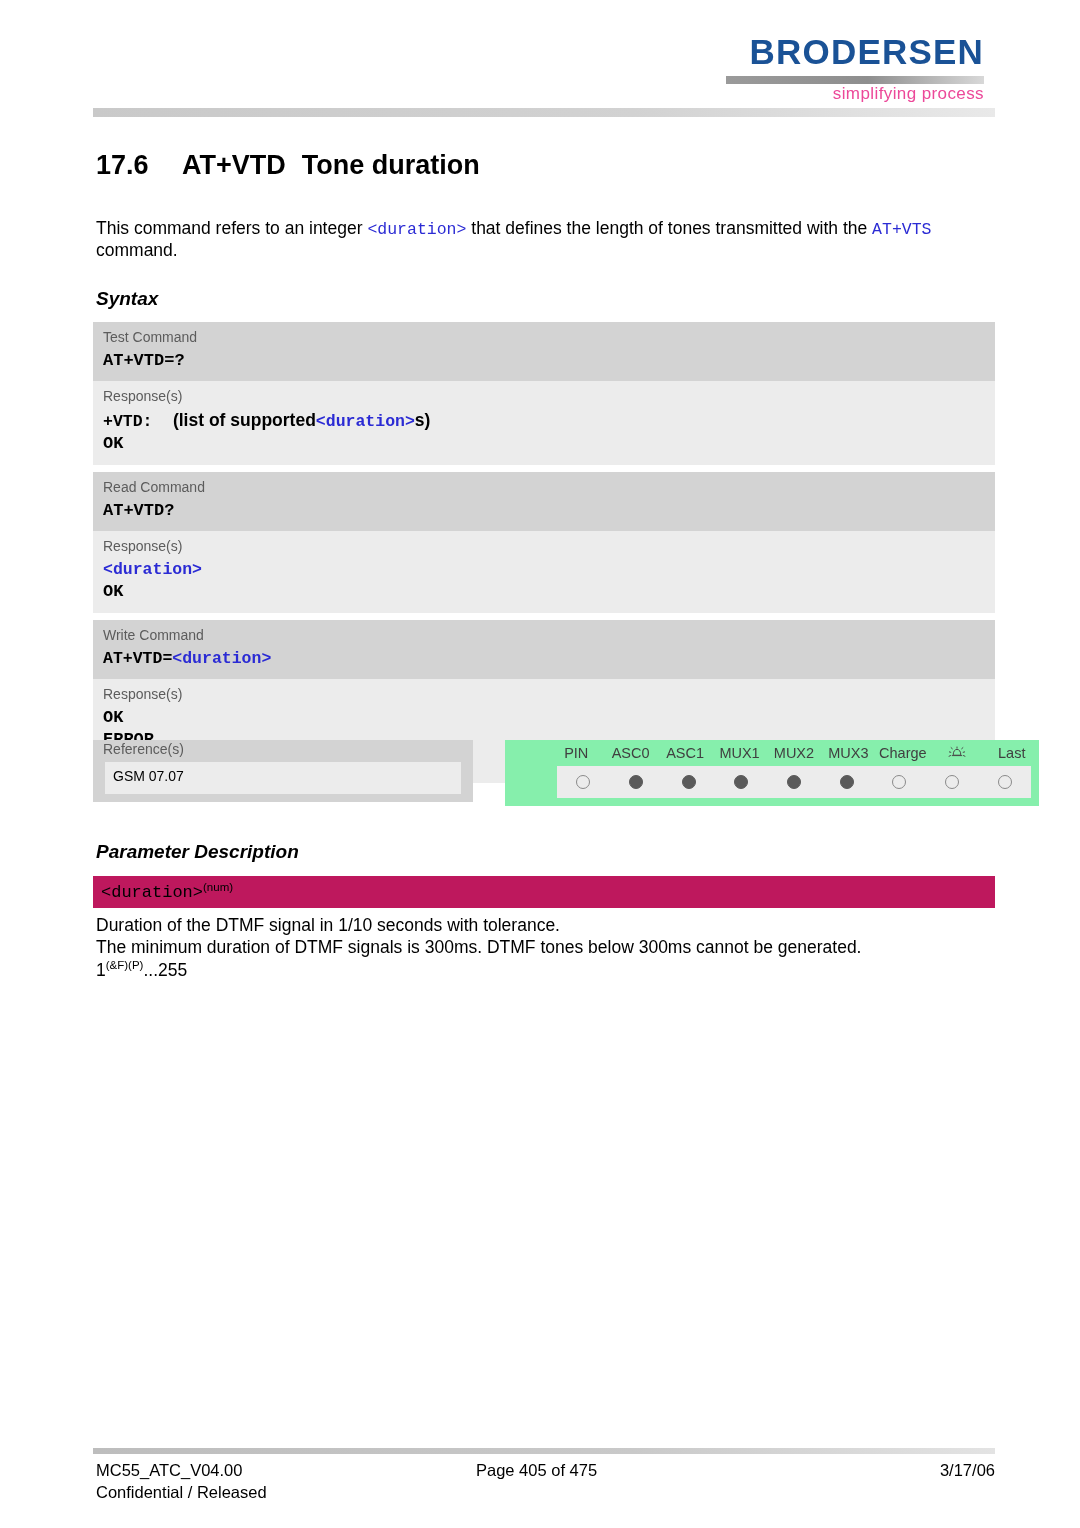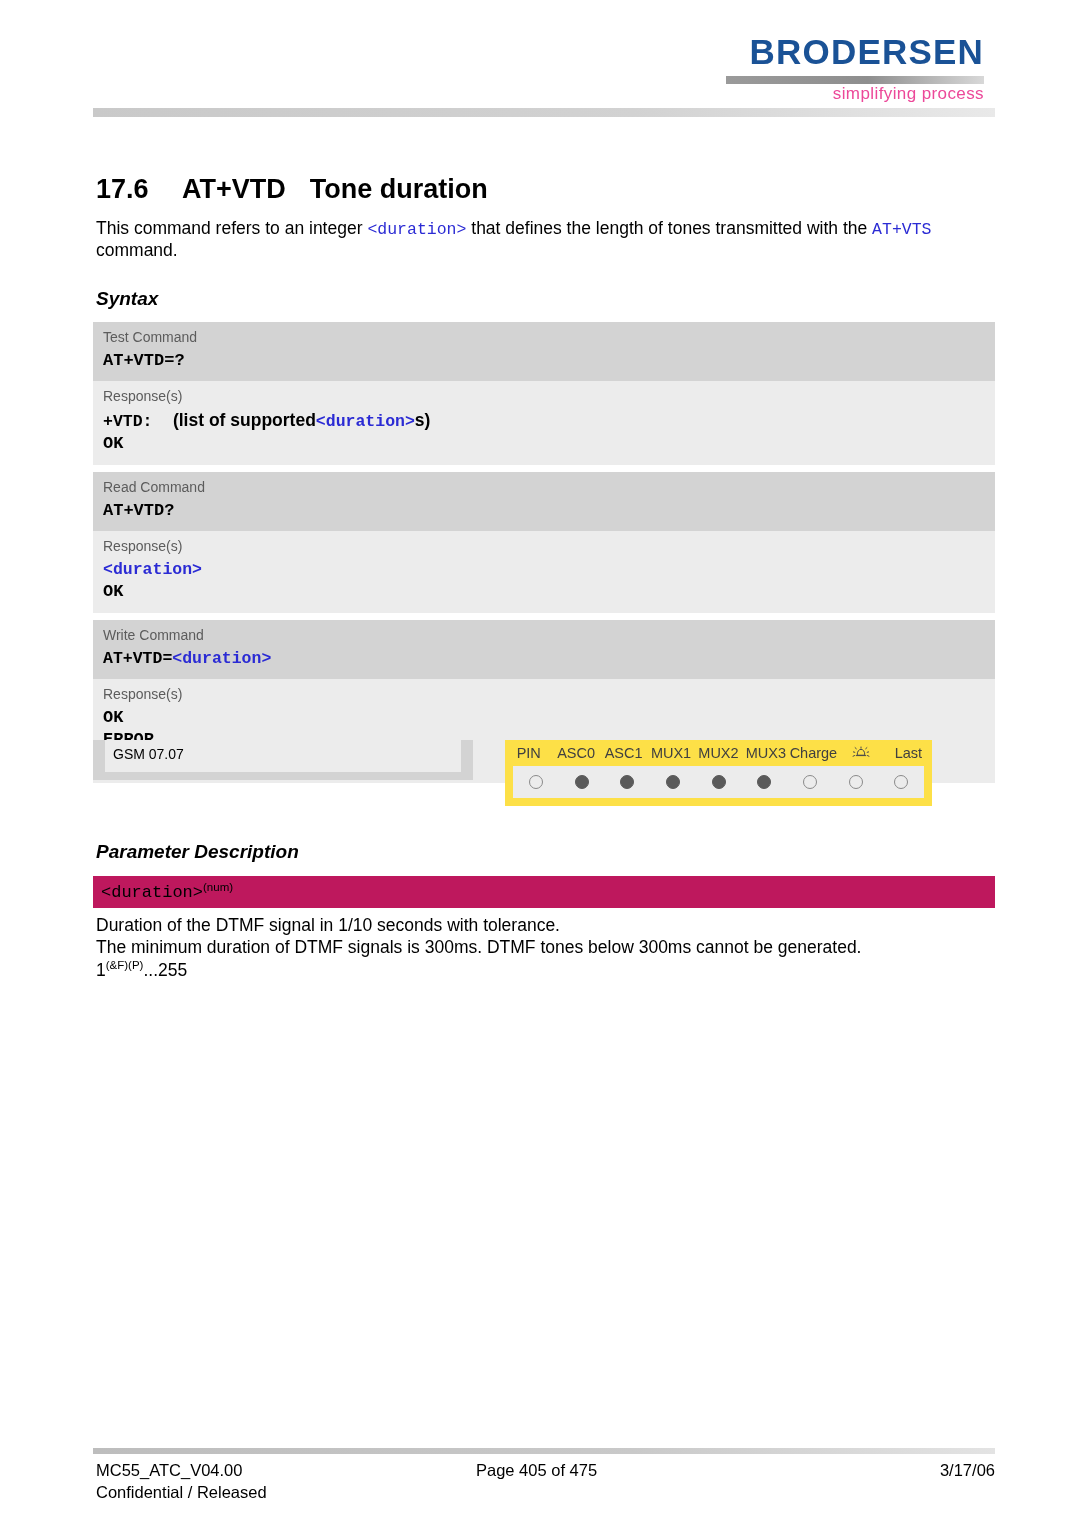--- a/index.html
+++ b/index.html
@@ -62,22 +62,22 @@
   
   .chapter-title {
     position: absolute;
     left: 96px;
     top: 150px;
     font-size: 27px;
     font-weight: bold;
     letter-spacing: 0px;
     white-space: nowrap;
   }
-  .chapter-title .num { display: inline-block; min-width: 86px; margin-top: 24px; }
-  .chapter-title .cmd { display: inline-block; margin-right: 24px; }
+  .chapter-title .num { display: inline-block; min-width: 86px; }
+  .chapter-title .cmd { display: inline-block; margin-right: 16px; }
 
   
   .intro {
     position: absolute;
     left: 96px;
     top: 218px;
     width: 896px;
     font-size: 17.5px;
     line-height: 21px;
   }
@@ -155,23 +155,24 @@
   .ref-value {
     margin: 0 12px;
     background: #ececec;
     font-size: 14px;
     padding: 6px 0 10px 8px;
   }
   .ind-table {
     position: absolute;
     left: 412px;
     top: 0;
-    width: 427px;
-    background: #fde047;
+    width: 490px;
+    background: #86efac;
     padding-bottom: 8px;
+    padding-left: 44px;
   }
   .ind-head {
     display: flex;
     align-items: center;
     height: 26px;
   }
   .ind-head .cell {
     flex: 1 1 0;
     text-align: center;
     font-size: 14.5px;
@@ -310,20 +311,21 @@
         <div class="code-line">ERROR</div>
         <div class="code-line">+CME ERROR</div>
       </div>
     </div>
 
   </div>
 
   <div class="ref-indicator">
 
     <div class="ref-box">
+      <div class="sub-label">Reference(s)</div>
       <div class="ref-value">GSM 07.07</div>
     </div>
 
     <div class="ind-table">
       <div class="ind-head">
         <div class="cell">PIN</div>
         <div class="cell">ASC0</div>
         <div class="cell">ASC1</div>
         <div class="cell">MUX1</div>
         <div class="cell">MUX2</div>

